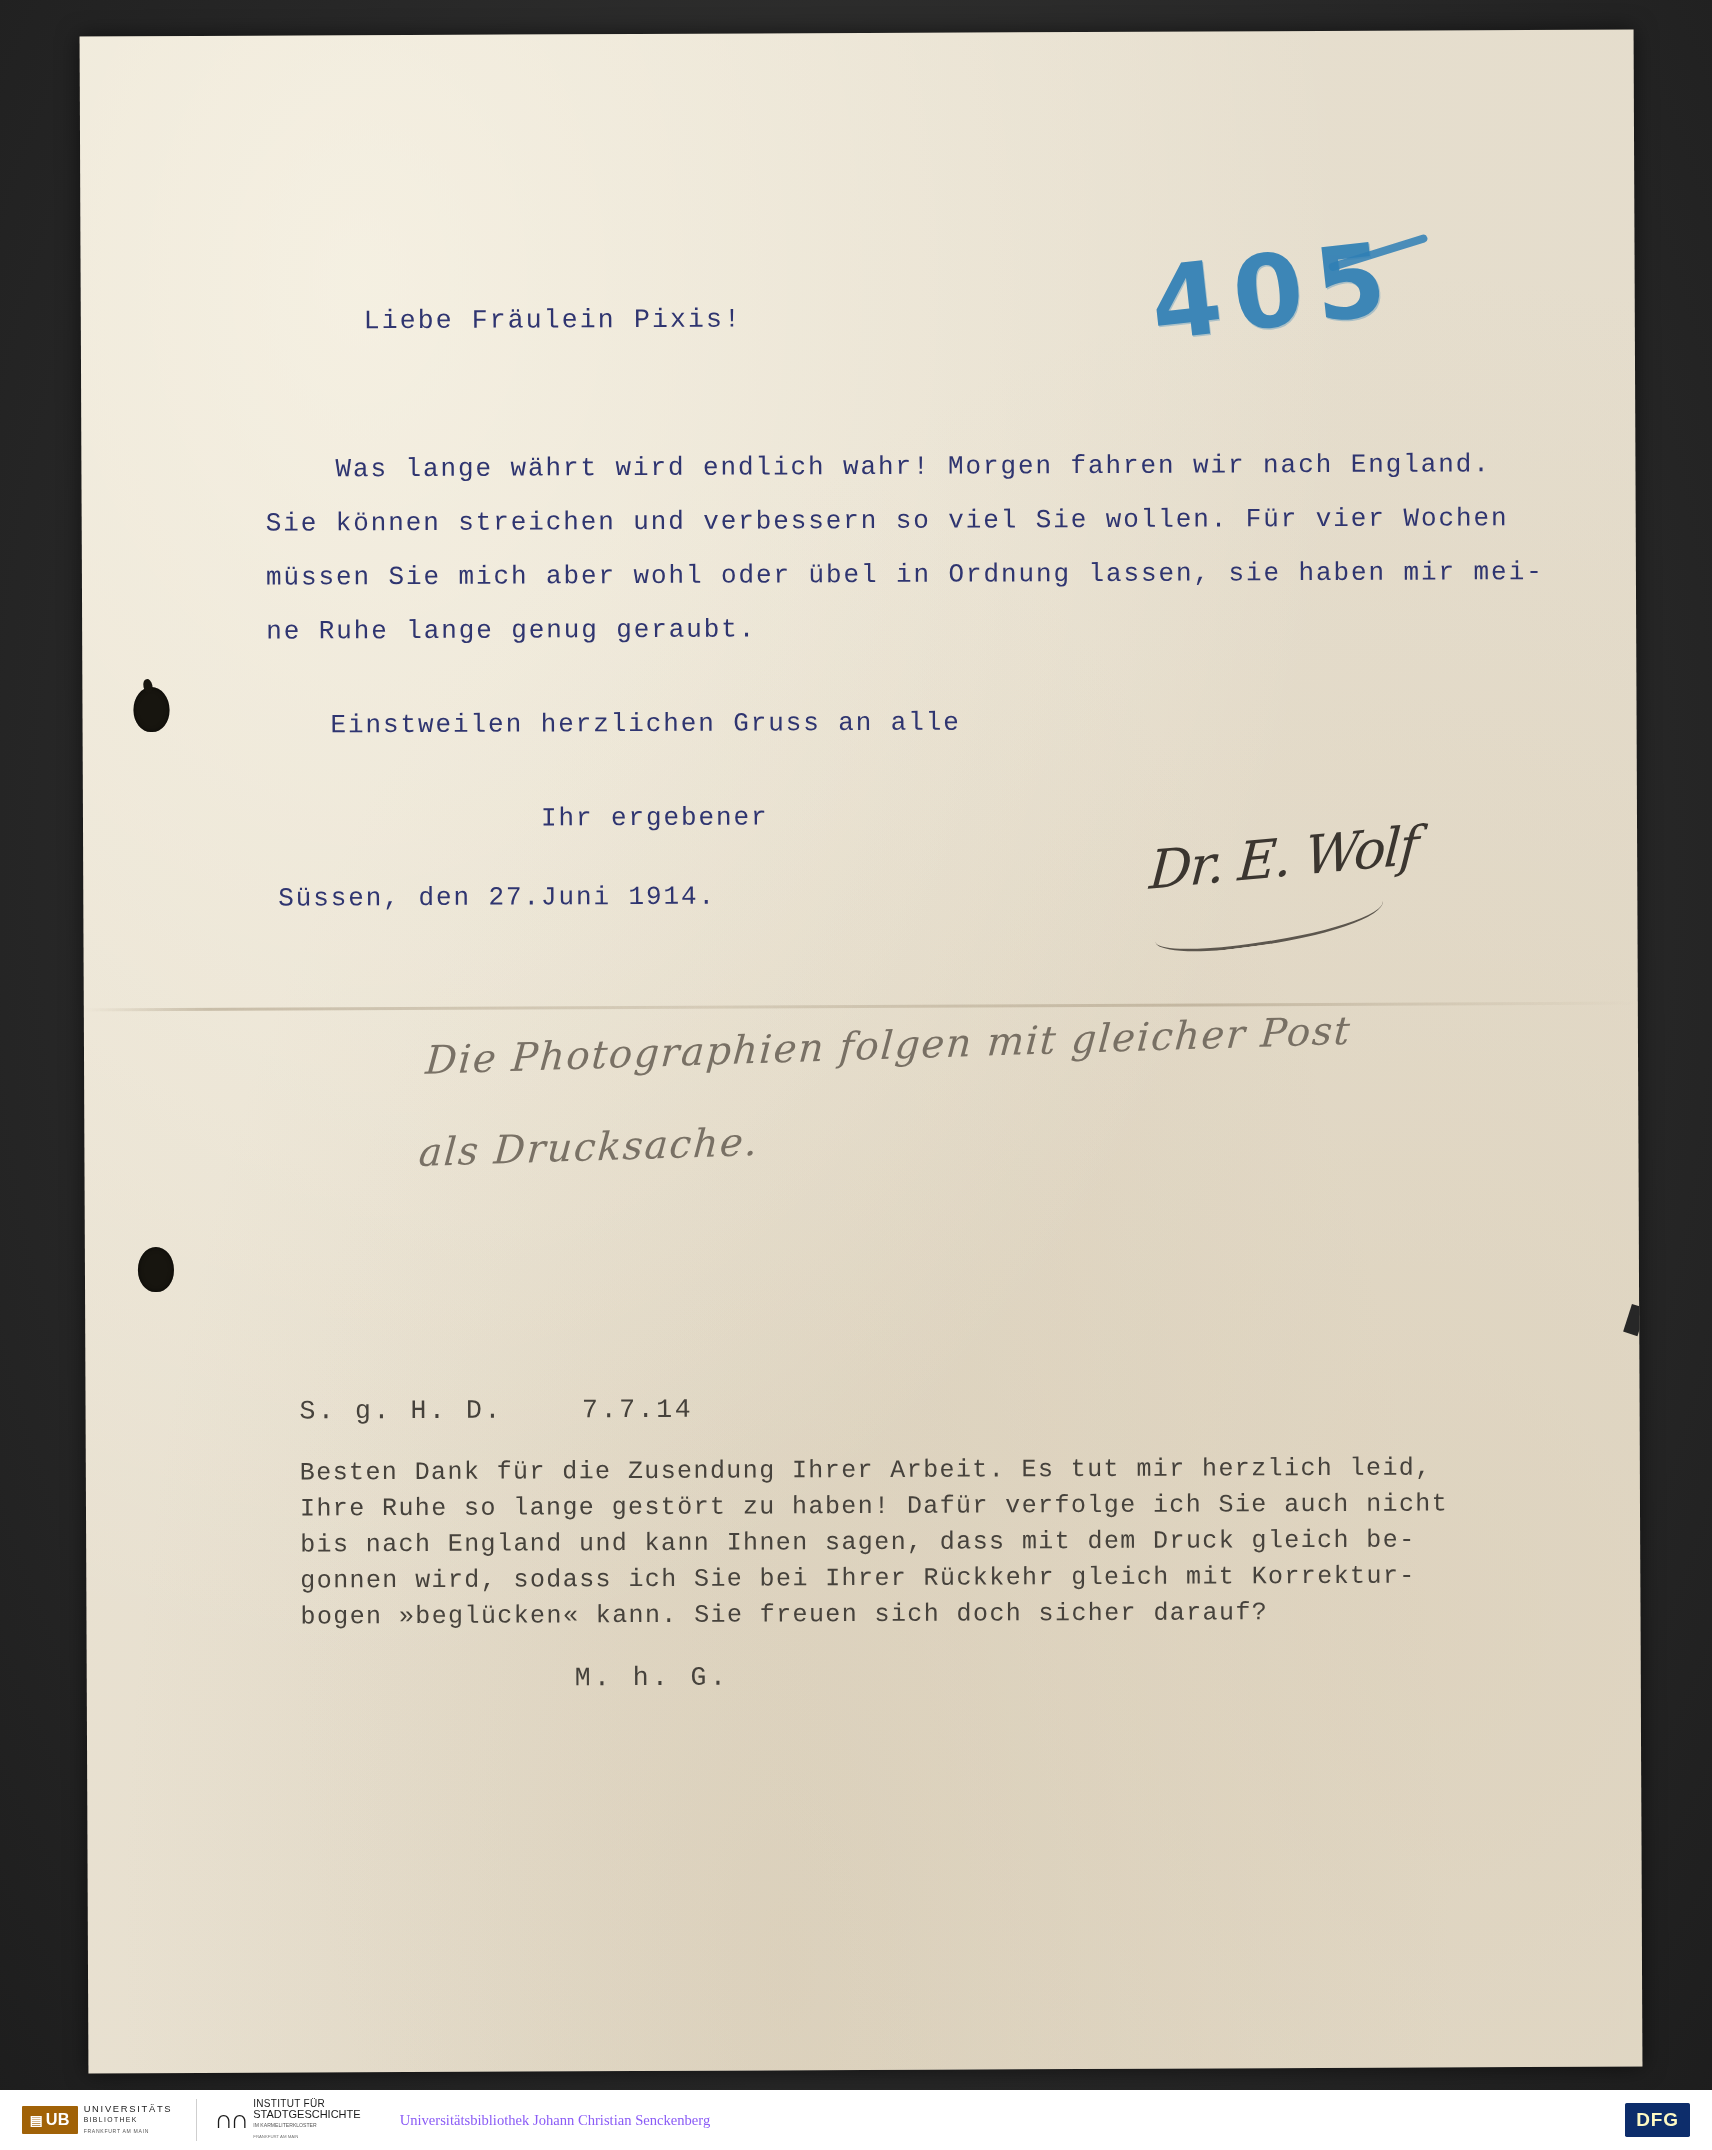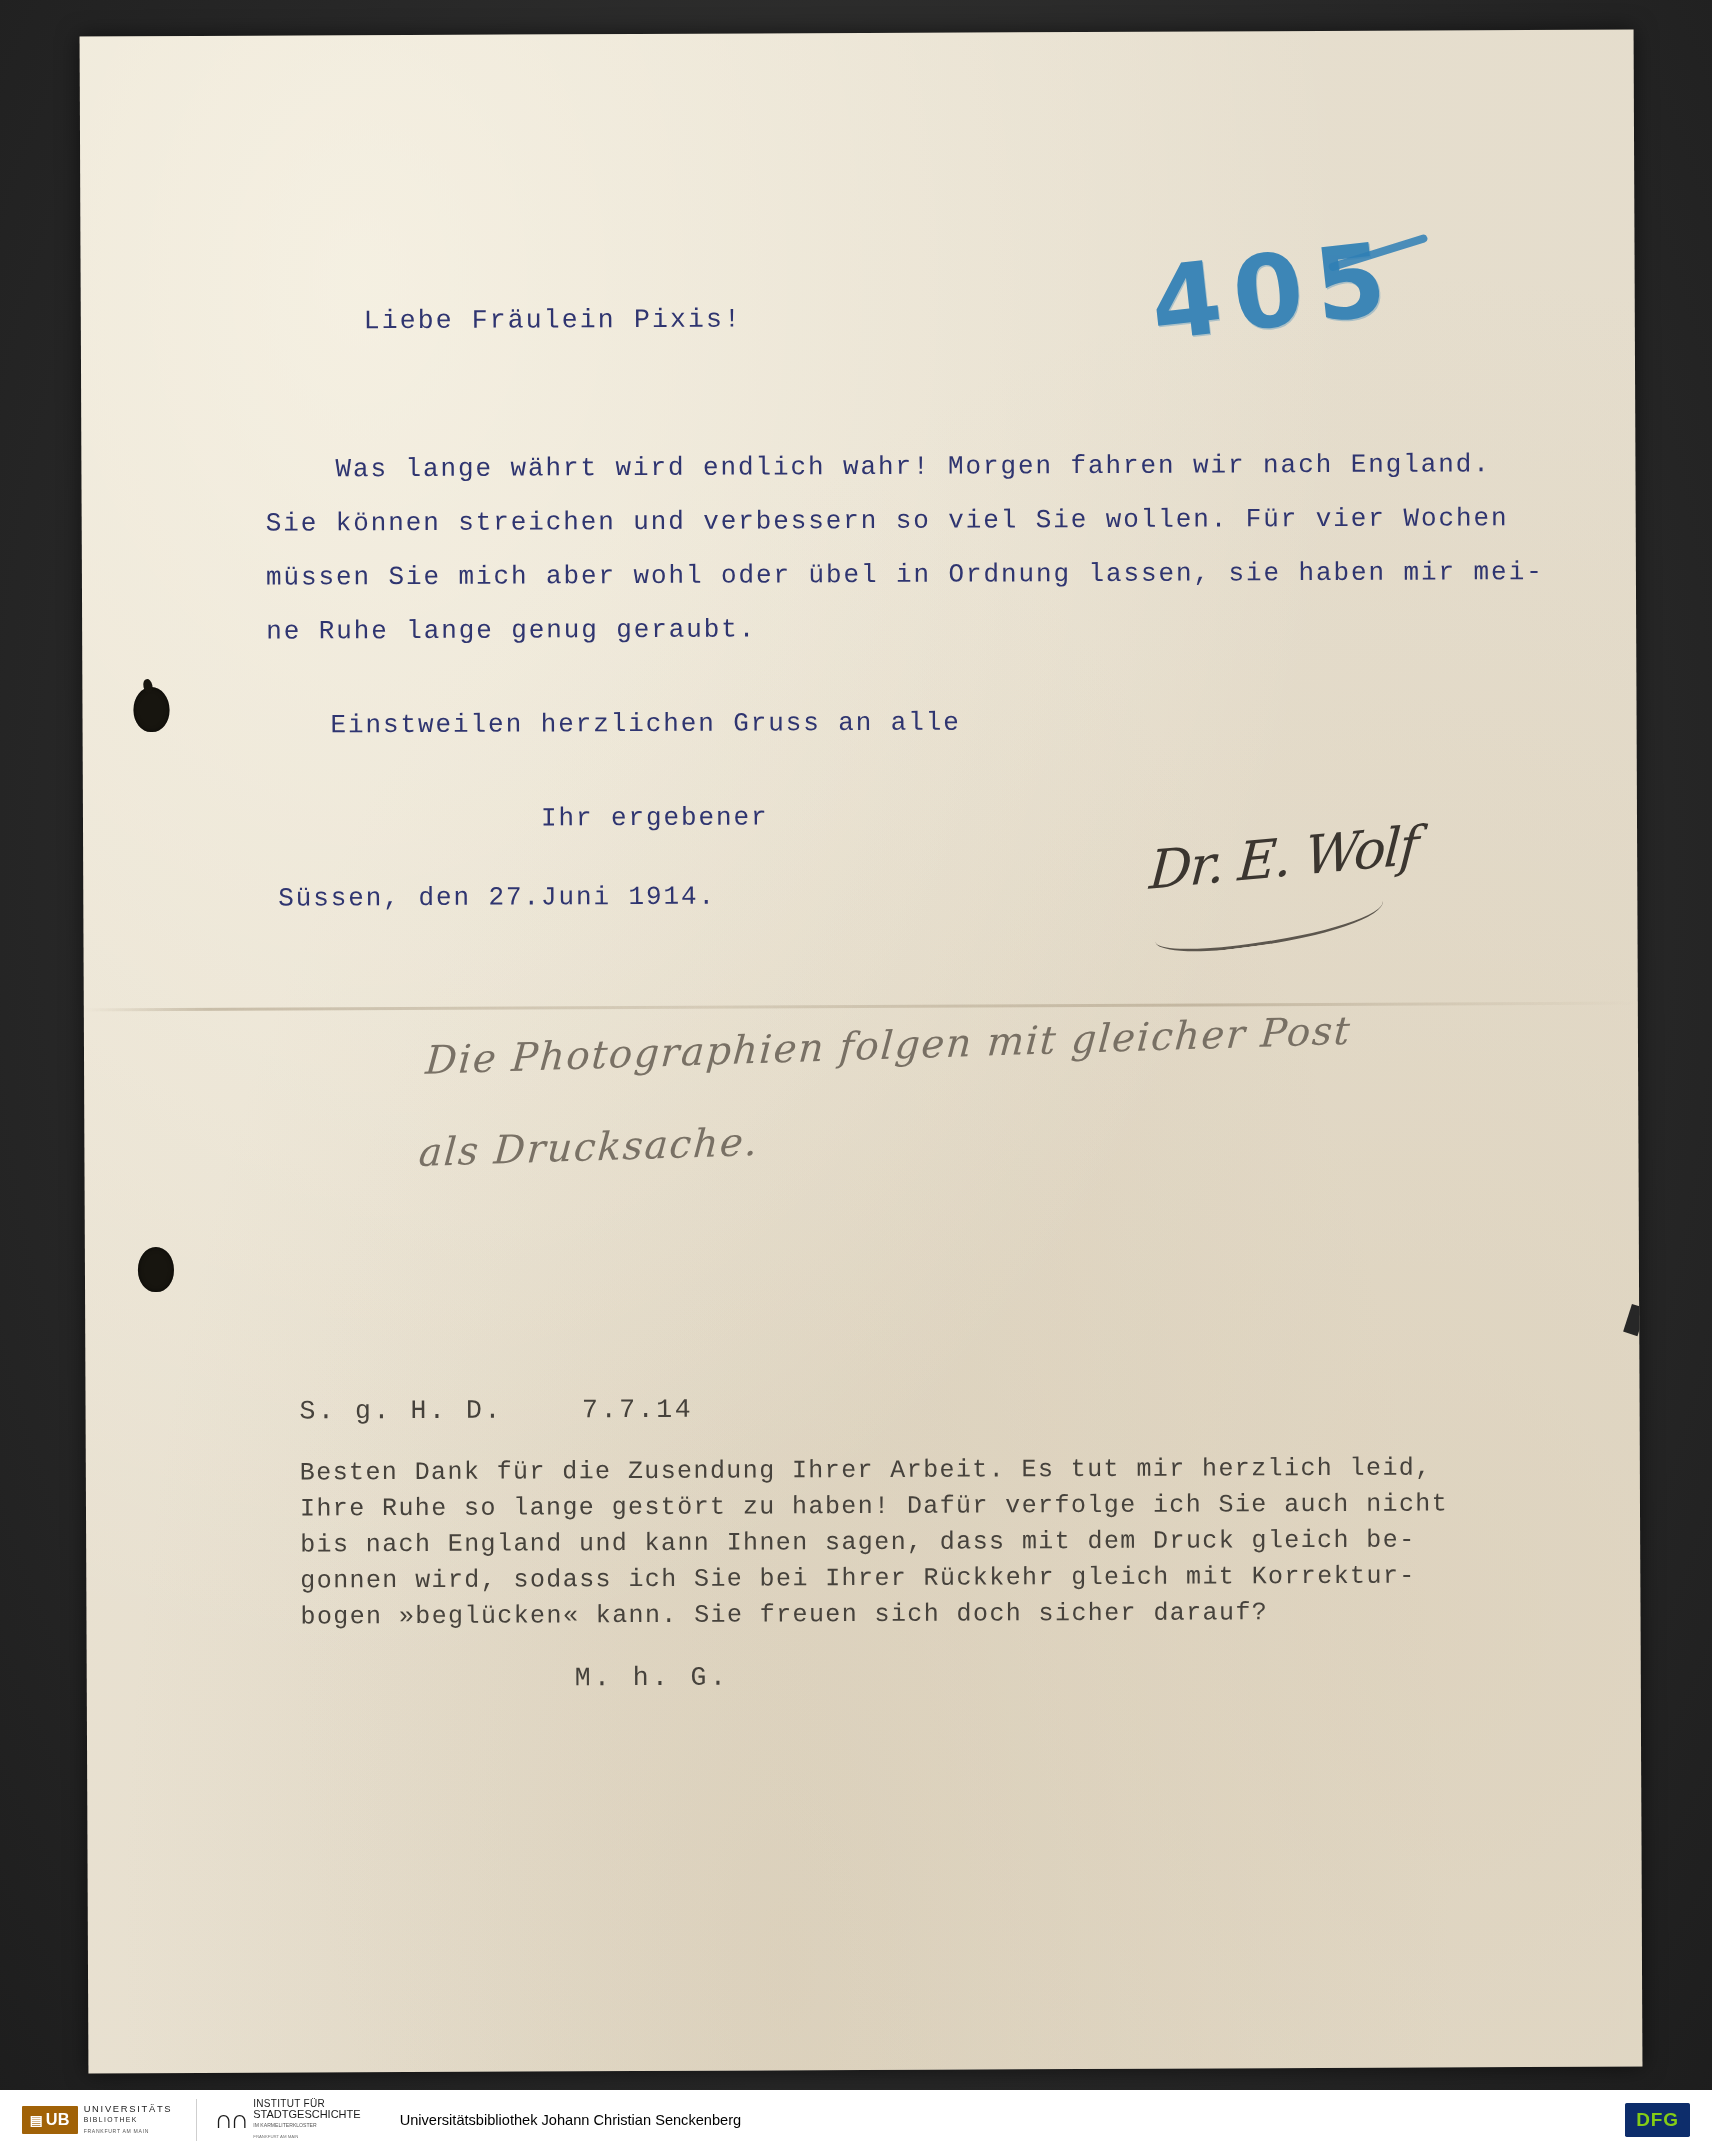--- a/index.html
+++ b/index.html
@@ -276,28 +276,28 @@
   }
   #logo-ifs .ifs-text { line-height: 9.4px; color: #1b1b1b; }
   #logo-ifs .ifs-text .l1 { font-size: 10px; display: block; letter-spacing: 0.3px; }
   #logo-ifs .ifs-text .l2 { font-size: 11px; font-weight: 400; display: block; margin-top: 1.7px; }
   #logo-ifs .ifs-text .l3 { font-size: 5.1px; display: block; margin-top: 1.7px; color: #555; }
   #logo-ifs .ifs-text .l4 { font-size: 4.3px; display: block; margin-top: 0.9px; color: #777; }
 
   #footer-credit {
     margin-left: 39px;
     font-size: 14.6px;
-    color: #000000;
-    font-family: Liberation Sans, sans-serif;
+    color: #8b5cf6;
+    font-family: Liberation Serif, serif;
   }
   #logo-dfg {
     margin-left: auto;
     margin-right: 22px;
     background: #0d2d6b;
-    color: #84cc16;
+    color: #fef9c3;
     font-weight: 700;
     font-size: 19px;
     letter-spacing: 0.9px;
     padding: 6px 11px 6.8px 11px;
     border-radius: 1.7px;
   }
 </style>
 </head>
 <body>
 

